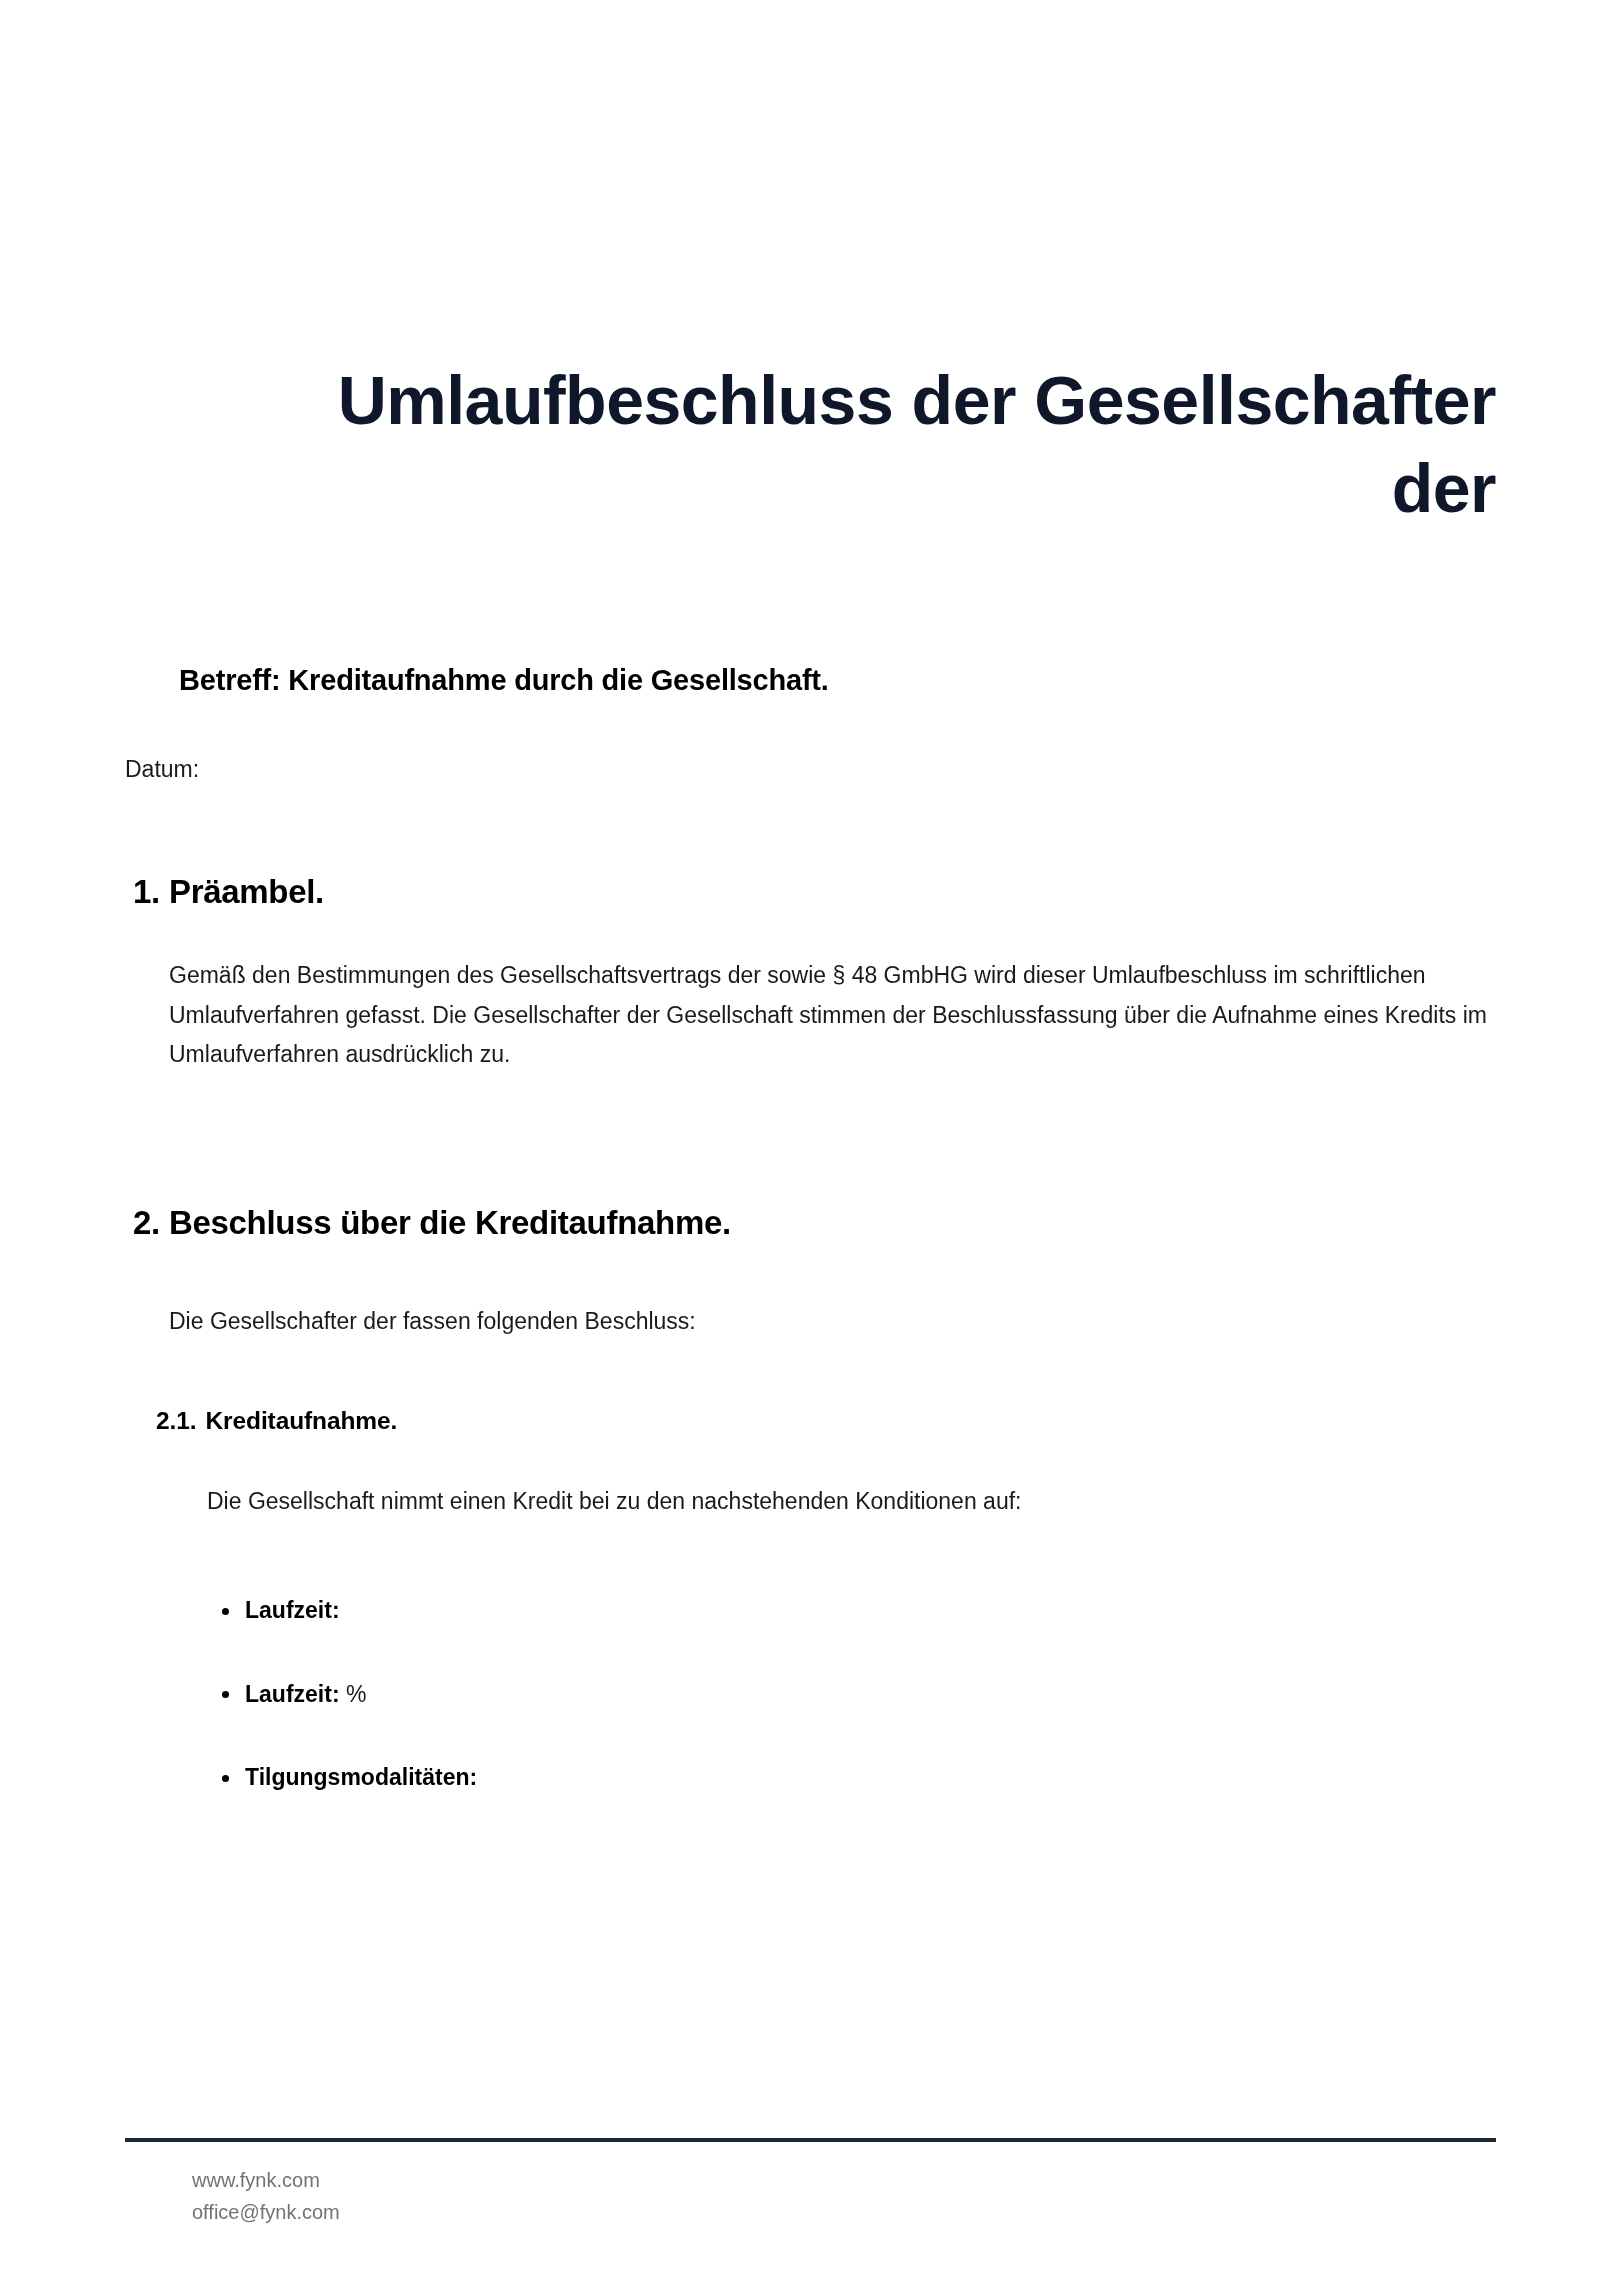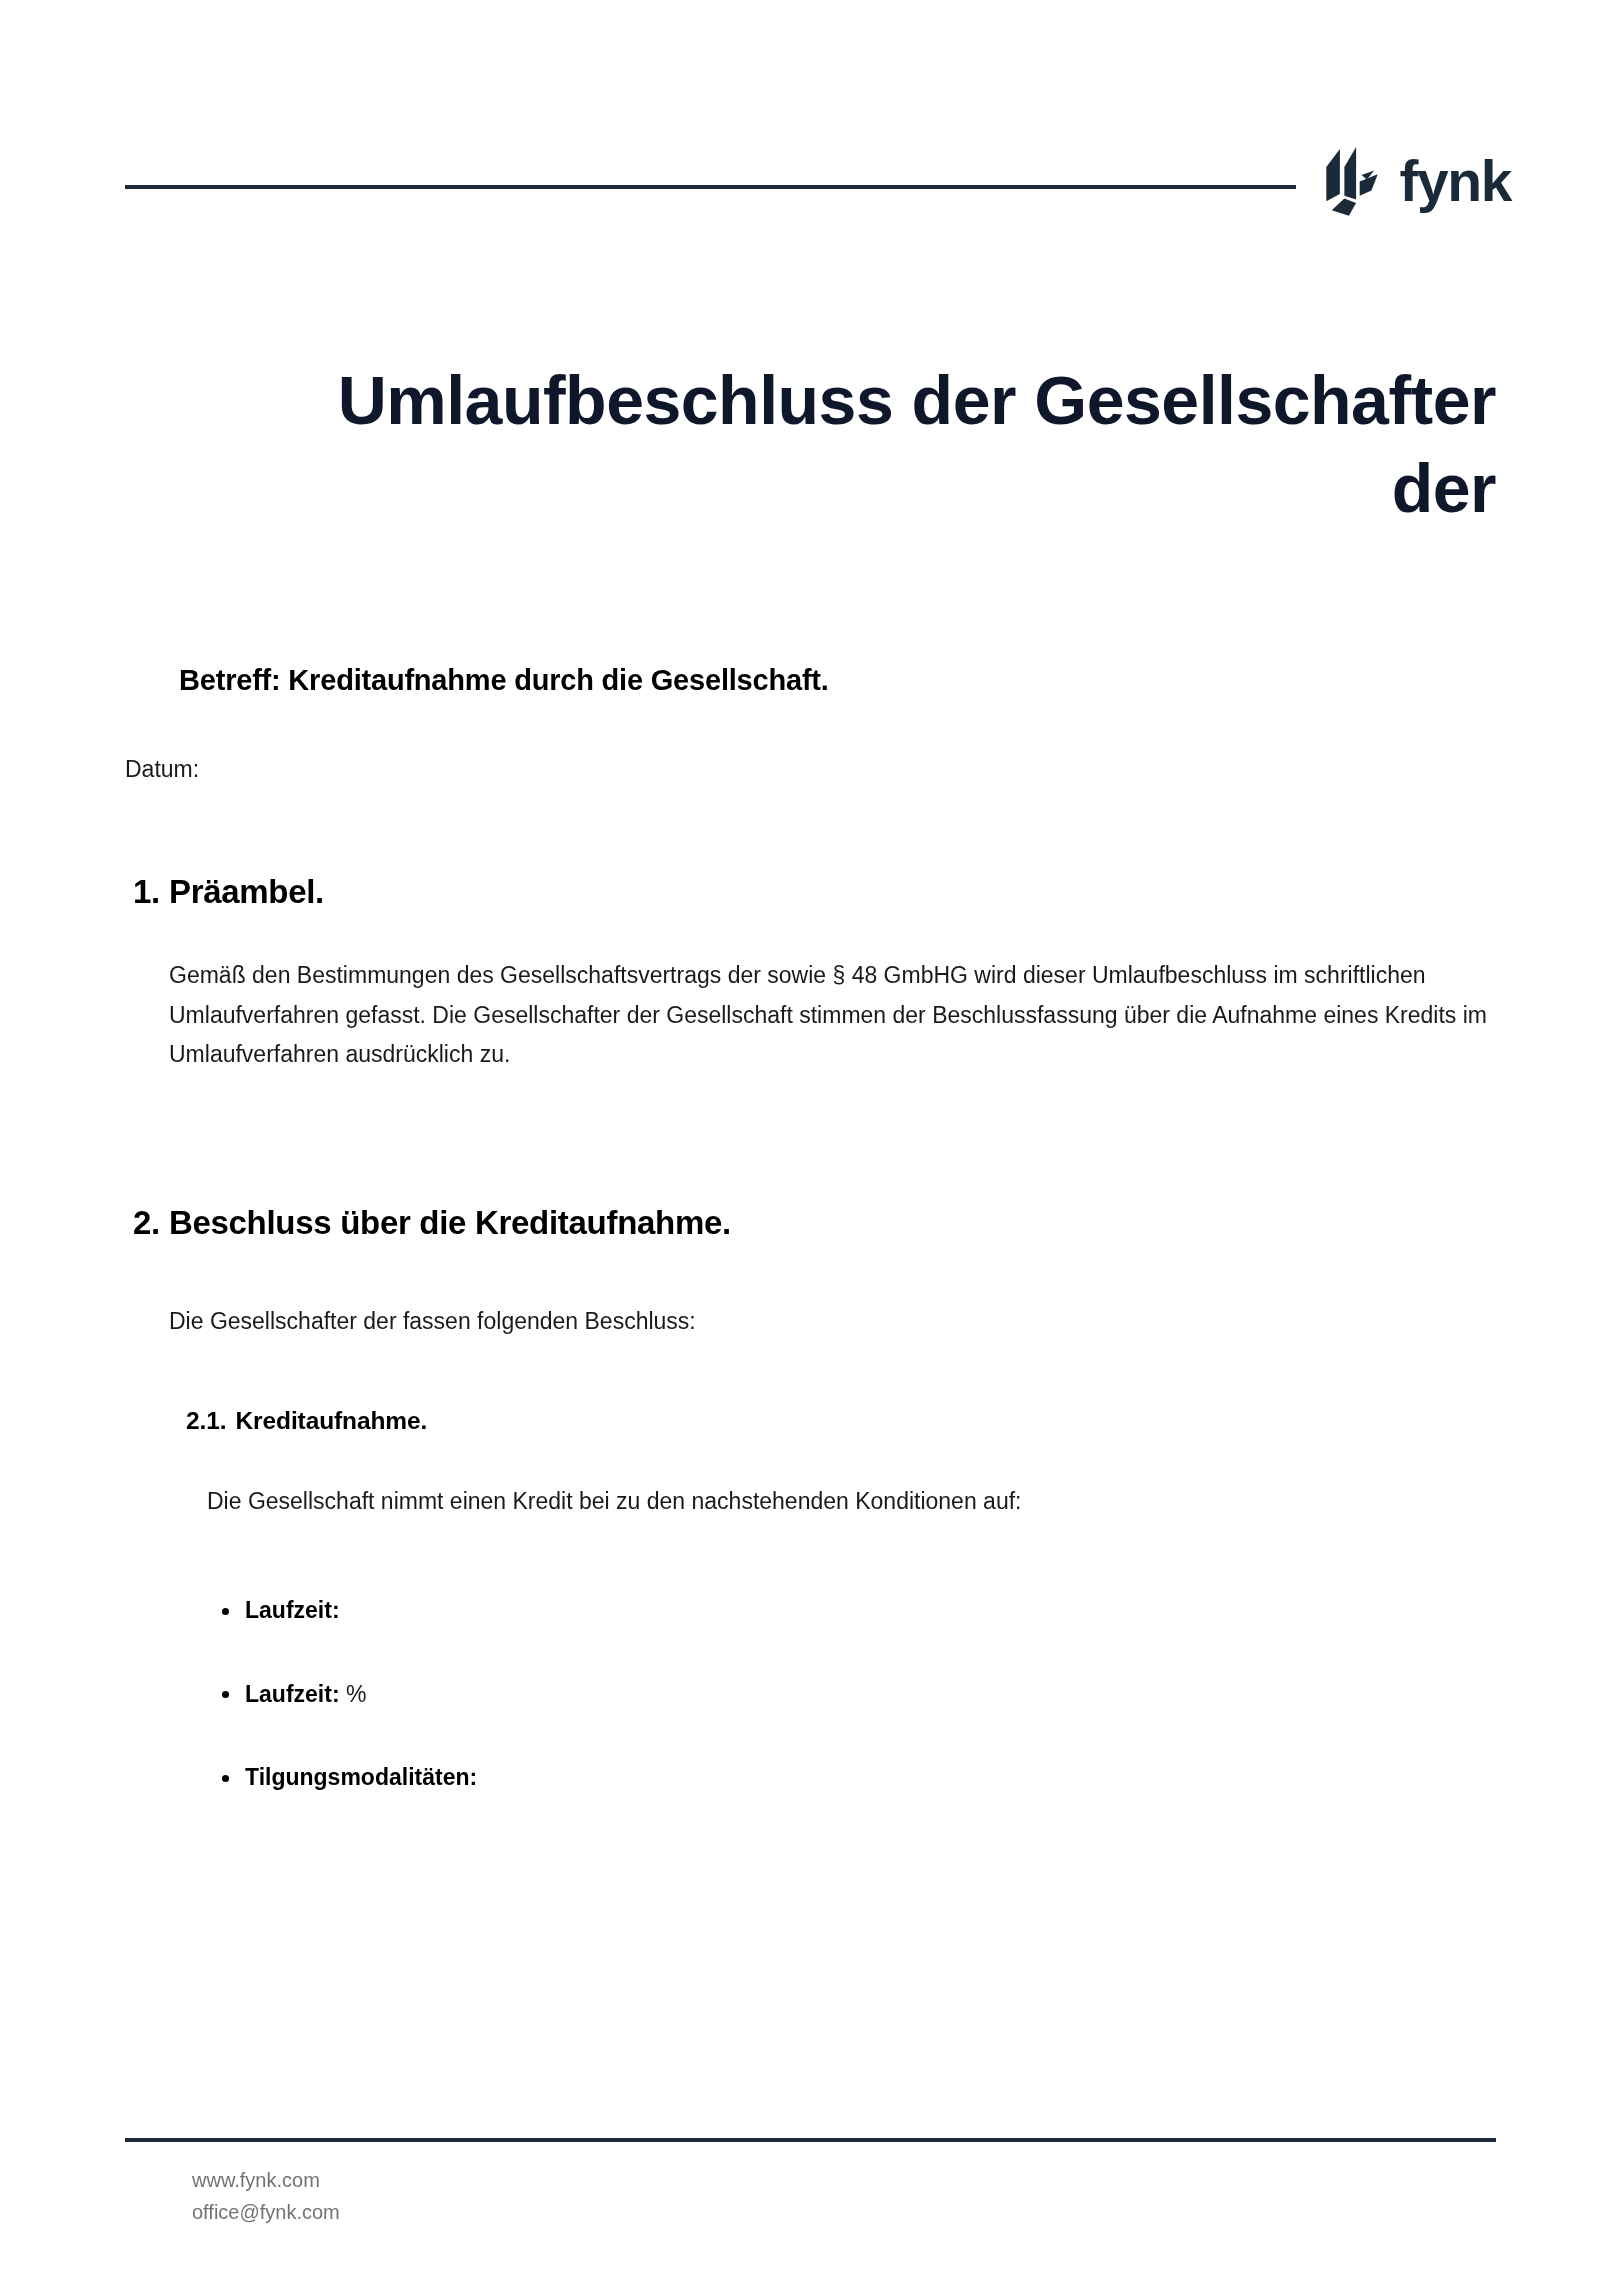--- a/index.html
+++ b/index.html
@@ -122,21 +122,20 @@
   .h1 .num { margin-right: 9px; }
 
   .h2 {
     position: absolute;
     left: 156px;
     width: 1364px;
     font-size: 24.5px;
     font-weight: 700;
     letter-spacing: -0.1px;
     color: #000;
-    margin-left: 30px;
   }
   .h2 .num { margin-right: 9px; }
 
   .para {
     position: absolute;
     left: 169px;
     width: 1327px;
     font-size: 23px;
     line-height: 1.72;
     font-weight: 400;
@@ -207,34 +206,20 @@
     line-height: 1.58;
     color: #737373;
   }
   .footer-text div { white-space: nowrap; }
 </style>
 </head>
 <body>
 
 <div class="page">
 
-  <div class="header">
-    <div class="header-rule"></div>
-
-    <div class="logo">
-      <svg class="logo-mark" viewBox="0 0 78 82" aria-hidden="true">
-        <polygon points="7,26 22,6 22,56 7,64" fill="#1b2a38"></polygon>
-        <polygon points="27,26 40,4 40,62 27,58" fill="#1b2a38"></polygon>
-        <polygon points="27,61 40,66 32,80 13,74" fill="#1b2a38"></polygon>
-        <polygon points="44,42 64,34 57,52 44,58" fill="#1b2a38"></polygon>
-        <polygon points="46,35 60,30 52,40" fill="#1b2a38"></polygon>
-      </svg>
-      <div class="logo-word">fynk</div>
-    </div>
-  </div>
 
   <div class="doc">
 
     <div class="doc-title">
       <div>Umlaufbeschluss der Gesellschafter</div>
       <div>der</div>
     </div>
 
     <div class="subject">Betreff: Kreditaufnahme durch die Gesellschaft.</div>
 

